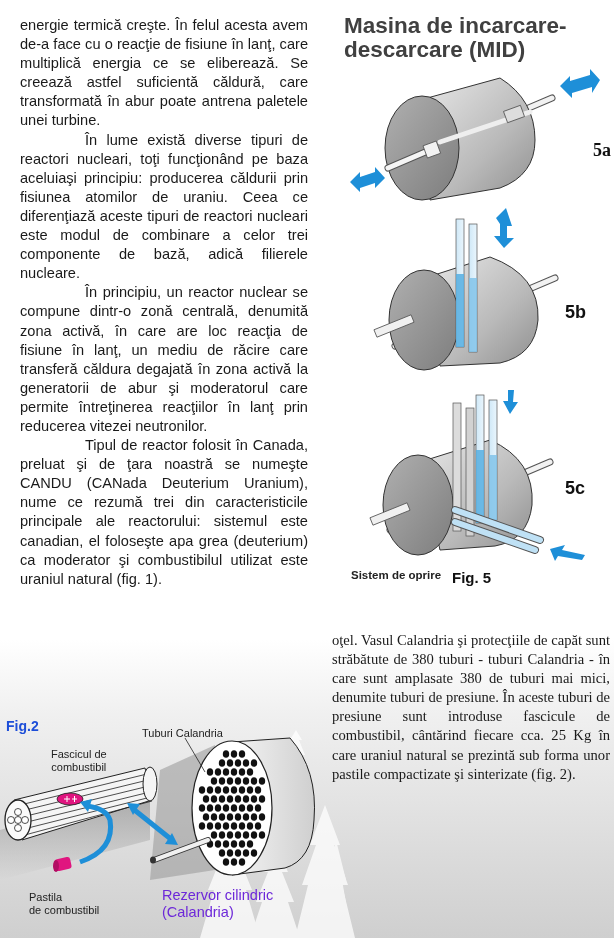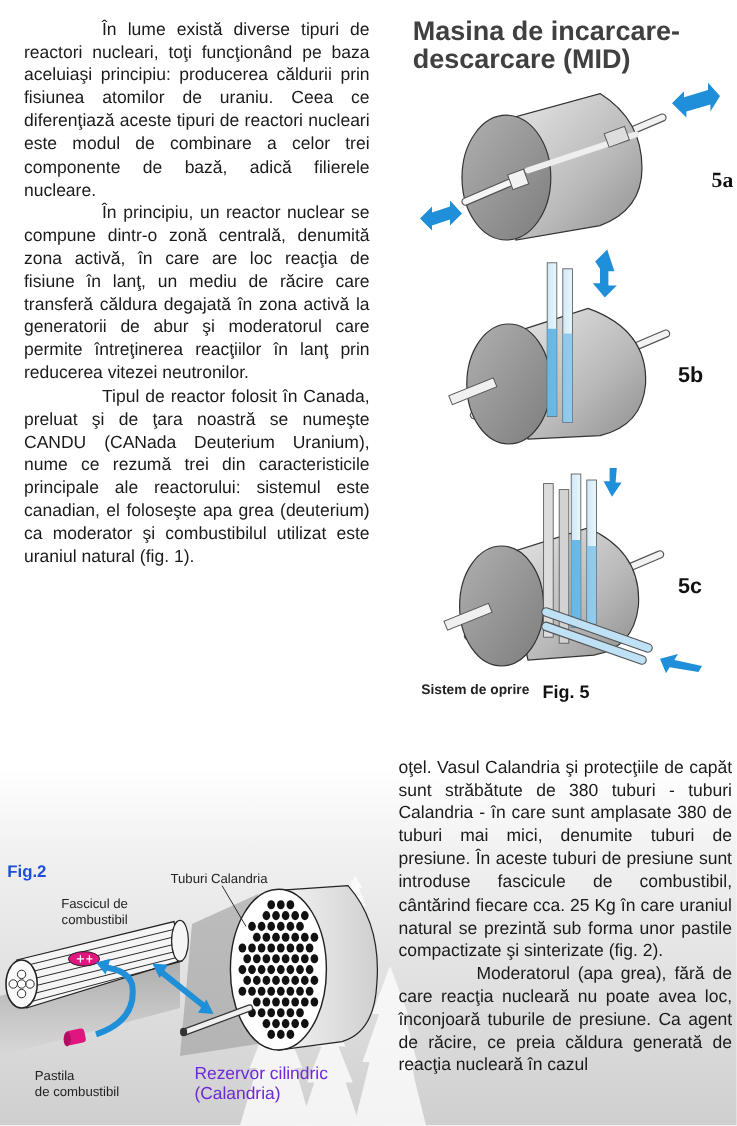--- a/index.html
+++ b/index.html
@@ -9,21 +9,21 @@
     font-family: "Liberation Sans", sans-serif;
     color: #1a1a1a;
   }
   .bg-fade {
     position: absolute; left: 0; top: 640px; width: 614px; height: 298px;
     background: linear-gradient(to bottom, #ffffff 0%, #f0f0f0 25%, #dcdcdc 70%, #cfcfcf 100%);
   }
   .trees { position: absolute; left: 0; top: 640px; width: 614px; height: 298px; }
   .col { position: absolute; }
   .col-left { left: 20px; top: 16px; width: 288px; }
-  .col-right-text { left: 332px; top: 631px; width: 278px; }
+  .col-right-text { left: 332px; top: 631px; width: 278px; font-family: Liberation Serif, serif; }
   p.body {
     margin: 0; font-size: 14.6px; line-height: 19.1px; text-align: justify;
   }
   p.body.indent { text-indent: 65px; }
   .title {
     position: absolute; left: 344px; top: 14px; width: 270px;
     font-weight: bold; font-size: 22.5px; line-height: 23.5px; color: #404040;
   }
   .label-5 {
     position: absolute; font-weight: bold; font-size: 18px; color: #111;
@@ -50,20 +50,21 @@
   <g fill="#ffffff" opacity="0.75">
     <path d="M200 298 L214 250 L208 250 L222 215 L216 215 L230 185 L244 215 L238 215 L252 250 L246 250 L260 298 Z"></path>
     <path d="M250 298 L262 262 L256 262 L268 232 L262 232 L275 205 L288 232 L282 232 L294 262 L288 262 L300 298 Z"></path>
     <path d="M295 298 L308 245 L302 245 L316 205 L310 205 L325 165 L340 205 L334 205 L348 245 L342 245 L355 298 Z"></path>
     <path d="M320 298 L330 240 L326 240 L336 200 L346 240 L342 240 L352 298 Z"></path>
     <path d="M290 100 L296 90 L302 100 L299 100 L305 115 L287 115 L293 100 Z"></path>
   </g>
 </svg>
 
 <div class="col col-left">
+  <p class="body">energie termică creşte. În felul acesta avem de-a face cu o reacţie de fisiune în lanţ, care multiplică energia ce se eliberează. Se creează astfel suficientă căldură, care transformată în abur poate antrena paletele unei turbine.</p>
   <p class="body indent">În lume există diverse tipuri de reactori nucleari, toţi funcţionând pe baza aceluiaşi principiu: producerea căldurii prin fisiunea atomilor de uraniu. Ceea ce diferenţiază aceste tipuri de reactori nucleari este modul de combinare a celor trei componente de bază, adică filierele nucleare.</p>
   <p class="body indent">În principiu, un reactor nuclear se compune dintr-o zonă centrală, denumită zona activă, în care are loc reacţia de fisiune în lanţ, un mediu de răcire care transferă căldura degajată în zona activă la generatorii de abur şi moderatorul care permite întreţinerea reacţiilor în lanţ prin reducerea vitezei neutronilor.</p>
   <p class="body indent">Tipul de reactor folosit în Canada, preluat şi de ţara noastră se numeşte CANDU (CANada Deuterium Uranium), nume ce rezumă trei din caracteristicile principale ale reactorului: sistemul este canadian, el foloseşte apa grea (deuterium) ca moderator şi combustibilul utilizat este uraniul natural (fig. 1).</p>
 </div>
 
 <div class="title">Masina de incarcare-descarcare (MID)</div>
 
 <svg style="left:0;top:0" width="614" height="640">
   <defs>
     <linearGradient id="drumBody" x1="0" y1="0" x2="1" y2="1">
@@ -136,21 +137,20 @@
 </svg>
 
 <div class="label-5" style="left:593px;top:140px;font-family:Liberation Serif, serif;">5a</div>
 <div class="label-5" style="left:565px;top:302px;">5b</div>
 <div class="label-5" style="left:565px;top:478px;">5c</div>
 <div class="caption-sistem">Sistem de oprire</div>
 <div class="caption-fig5">Fig. 5</div>
 
 <div class="col col-right-text">
   <p class="body">oţel. Vasul Calandria şi protecţiile de capăt sunt străbătute de 380 tuburi - tuburi Calandria - în care sunt amplasate 380 de tuburi mai mici, denumite tuburi de presiune. În aceste tuburi de presiune sunt introduse fascicule de combustibil, cântărind fiecare cca. 25 Kg în care uraniul natural se prezintă sub forma unor pastile compactizate şi sinterizate (fig. 2).</p>
-  <p class="body indent">Moderatorul (apa grea), fără de care reacţia nucleară nu poate avea loc, înconjoară tuburile de presiune. Ca agent de răcire, ce preia căldura generată de reacţia nucleară în cazul</p>
 </div>
 
 <div class="fig2-title">Fig.2</div>
 
 <svg style="left:0;top:700px" width="330" height="238">
   <defs>
     <linearGradient id="vessel" x1="0" y1="0" x2="1" y2="0">
       <stop offset="0" stop-color="#f4f4f4"></stop>
       <stop offset="1" stop-color="#cfcfcf"></stop>
     </linearGradient>

